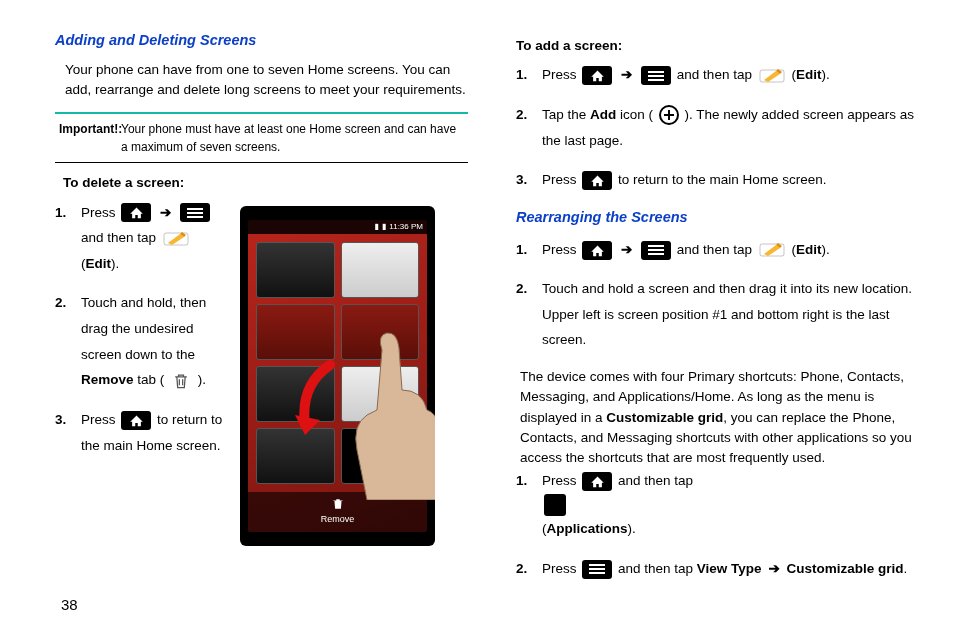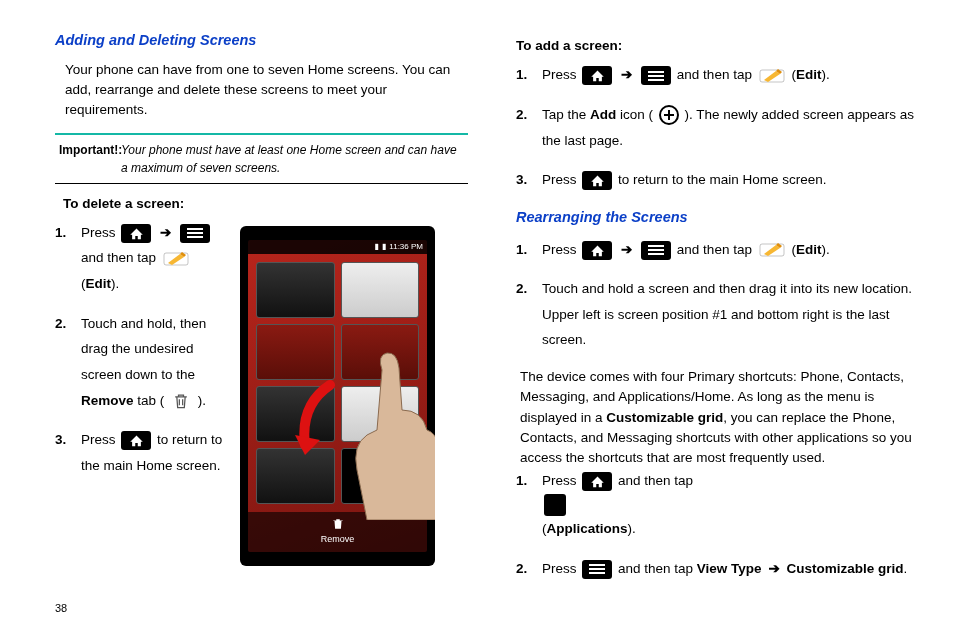--- a/index.html
+++ b/index.html
@@ -26,21 +26,21 @@
   }
   .intro { margin: 0 0 12px 10px; }
   .important-box {
     border-top: 2px solid #14b8a6;
     border-bottom: 1px solid #000;
     padding: 6px 4px;
     font-size: 12px;
     margin: 8px 0 10px 0;
   }
   .important-box .label { font-weight: bold; }
-  .important-text { padding-left: 62px; display:block; margin-top:-18px;font-style:italic;}
+  .important-text { padding-left: 62px; display:block; margin-top:-18px;}
   .subhead-black { font-weight: bold; margin: 6px 0 6px 8px; }
   ol {
     list-style: none;
     counter-reset: step;
     margin-left: 26px;
   }
   ol > li {
     counter-increment: step;
     position: relative;
     margin-bottom: 14px;
@@ -149,33 +149,33 @@
     position:absolute; top:140px; left:42px;
     width:60px;height:80px;
     pointer-events:none;
   }
   .finger {
     position:absolute; top:110px; right:-20px;
     width:120px; height:170px;
     pointer-events:none;
   }
   .page-number {
-    position:absolute; bottom:20px; left:55px;
-    font-size:11px;
+    position:absolute; bottom:20px; left:61px;
+    font-size:15px;
   }
   .intro-right { margin-left:4px;}
 </style>
 </head>
 <body>
 
 <div class="columns">
 
   <div class="col-left">
     <div class="heading-blue">Adding and Deleting Screens</div>
-    <p class="intro">Your phone can have from one to seven Home screens. You can add, rearrange and delete these screens to meet your requirements.</p>
+    <p class="intro">Your phone can have from one to seven Home screens. You can add, rearrange and delete long screens to meet your requirements.</p>
 
     <div class="important-box">
       <span class="label">Important!:</span>
       <span class="important-text">Your phone must have at least one Home screen and can have a maximum of seven screens.</span>
     </div>
 
     <div class="subhead-black">To delete a screen:</div>
 
     <div class="delete-row">
       <div class="delete-text">

